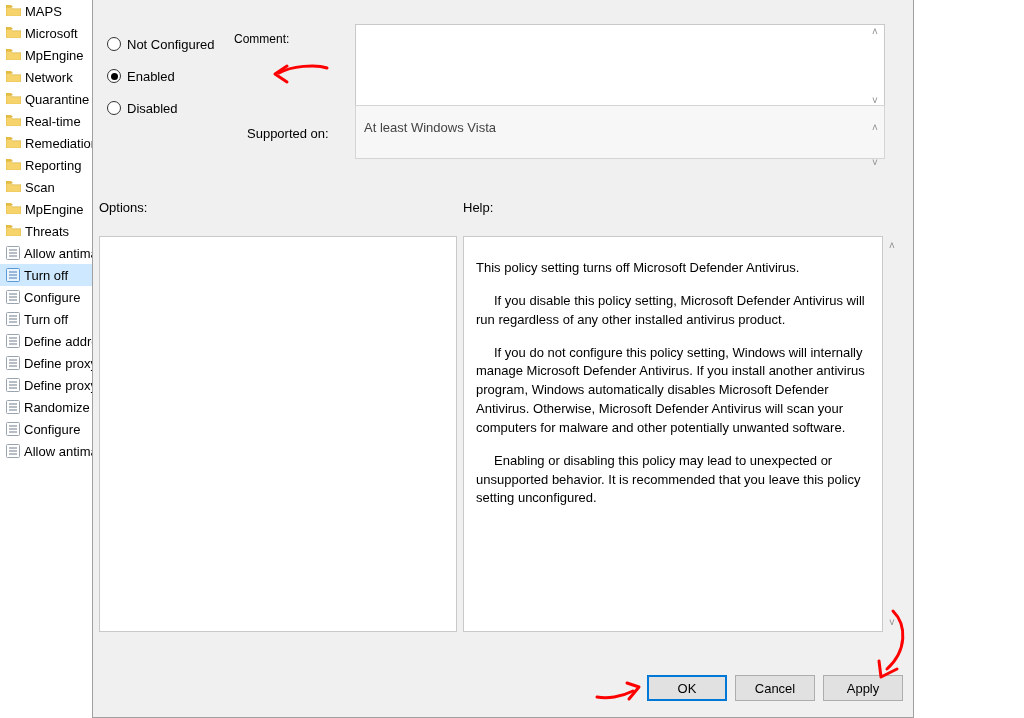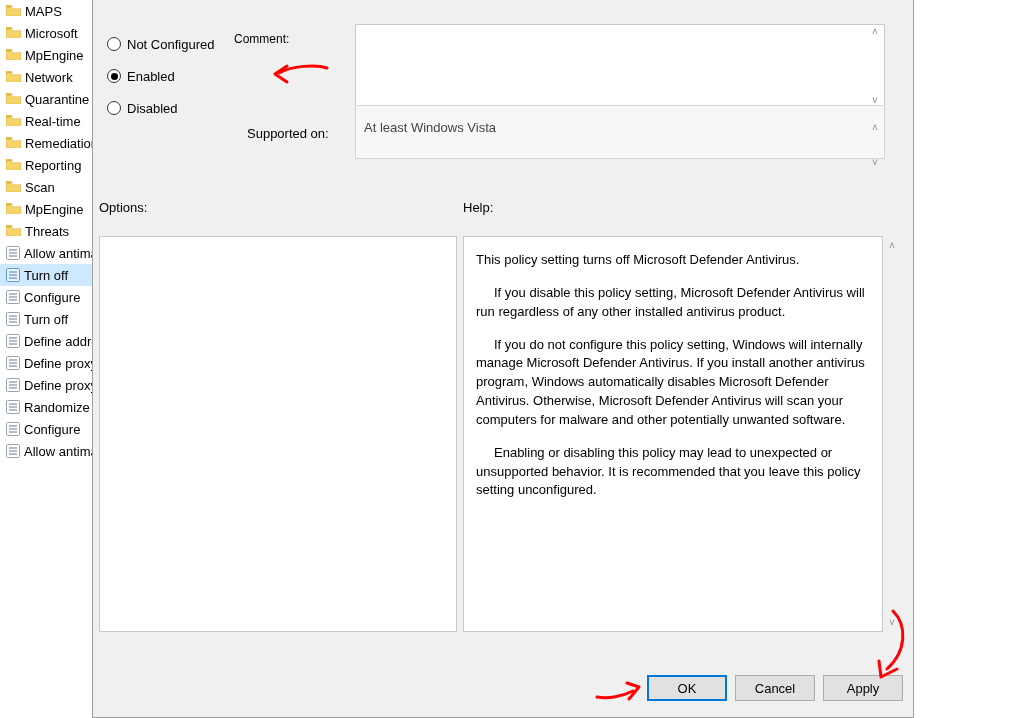--- a/index.html
+++ b/index.html
@@ -104,21 +104,21 @@
     background:#fff; border:1px solid #c9c9c9;
   }
   .help-box {
     position:absolute; left:370px; top:236px;
     width:420px; height:396px;
     background:#fff; border:1px solid #c9c9c9;
     padding:10px 12px;
     font-size:13px; line-height:1.45;
     overflow:hidden;
   }
-  .help-box p { margin:4px 0 14px 0; }
+  .help-box p { margin:12px 0 14px 0; }
   .help-box p.indent { text-indent: 18px; }
   .help-scroll { position:absolute; left:792px; top:240px; width:14px; height:388px;
     display:flex; flex-direction:column; justify-content:space-between; align-items:center;
     color:#8a8a8a; font-size:10px; user-select:none;}
   
   .btn-row {
     position:absolute; right:10px; bottom:16px;
     display:flex; gap:8px;padding-left:28px;
   }
   .btn {

